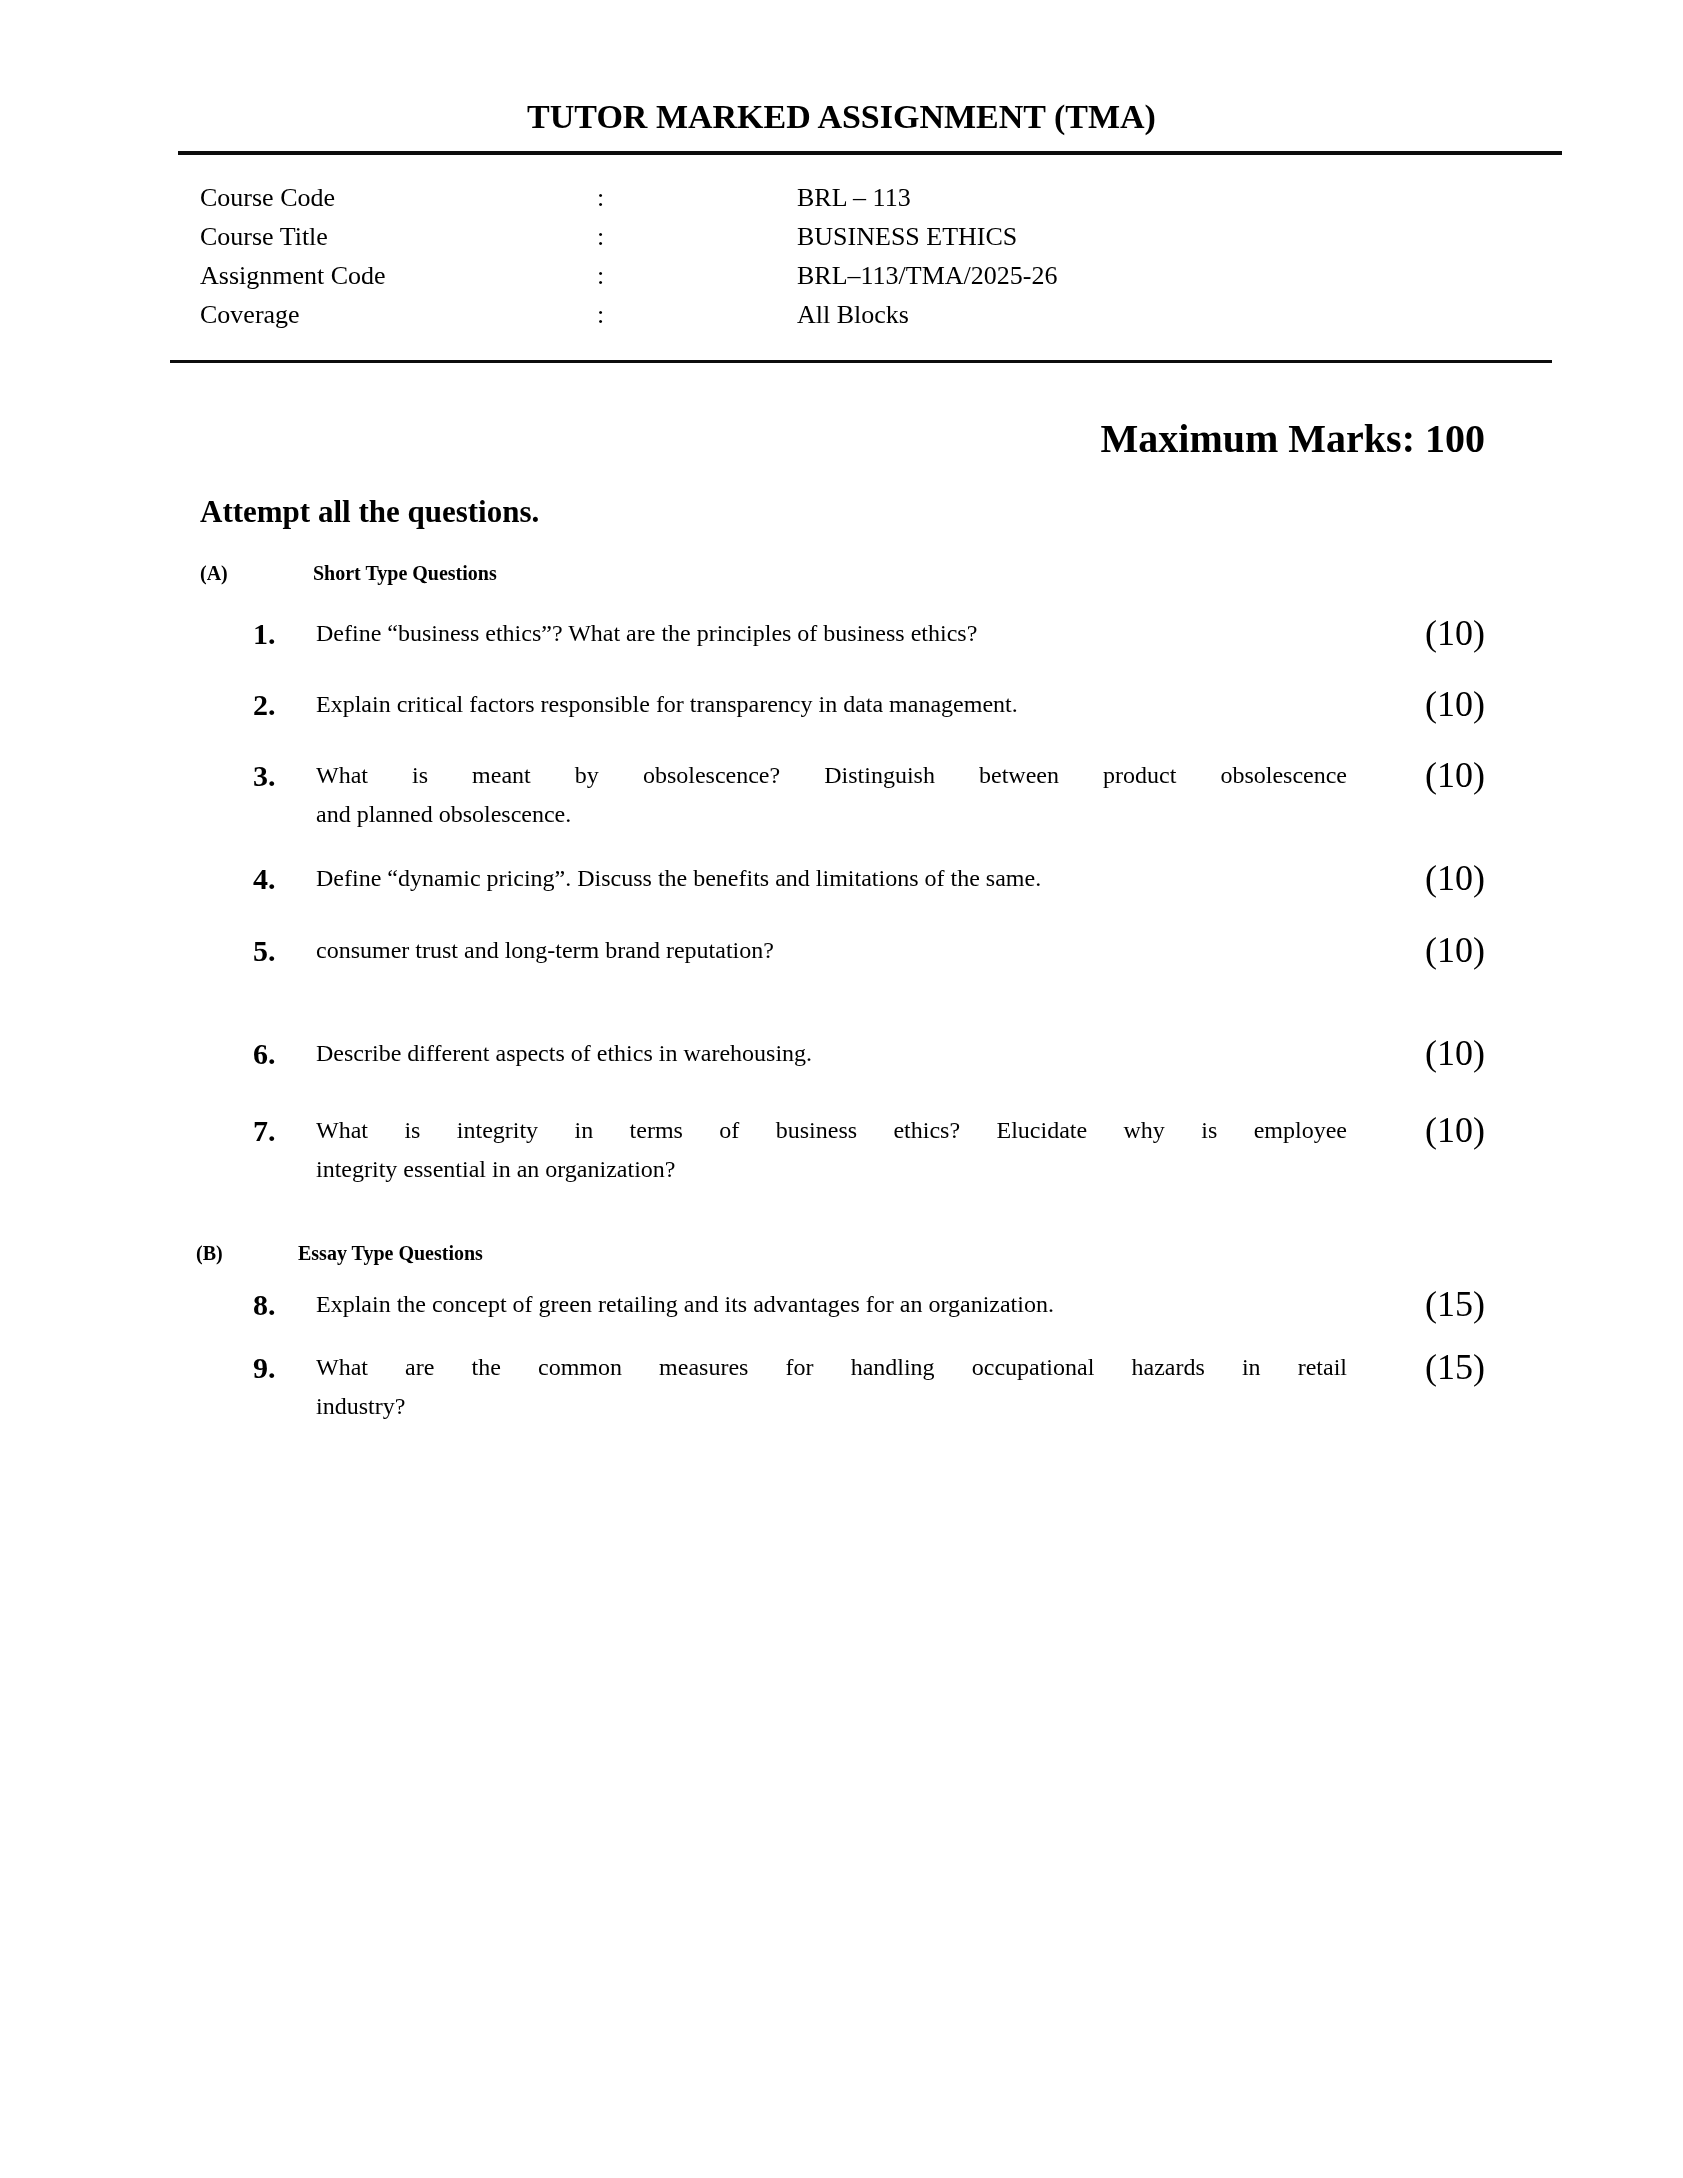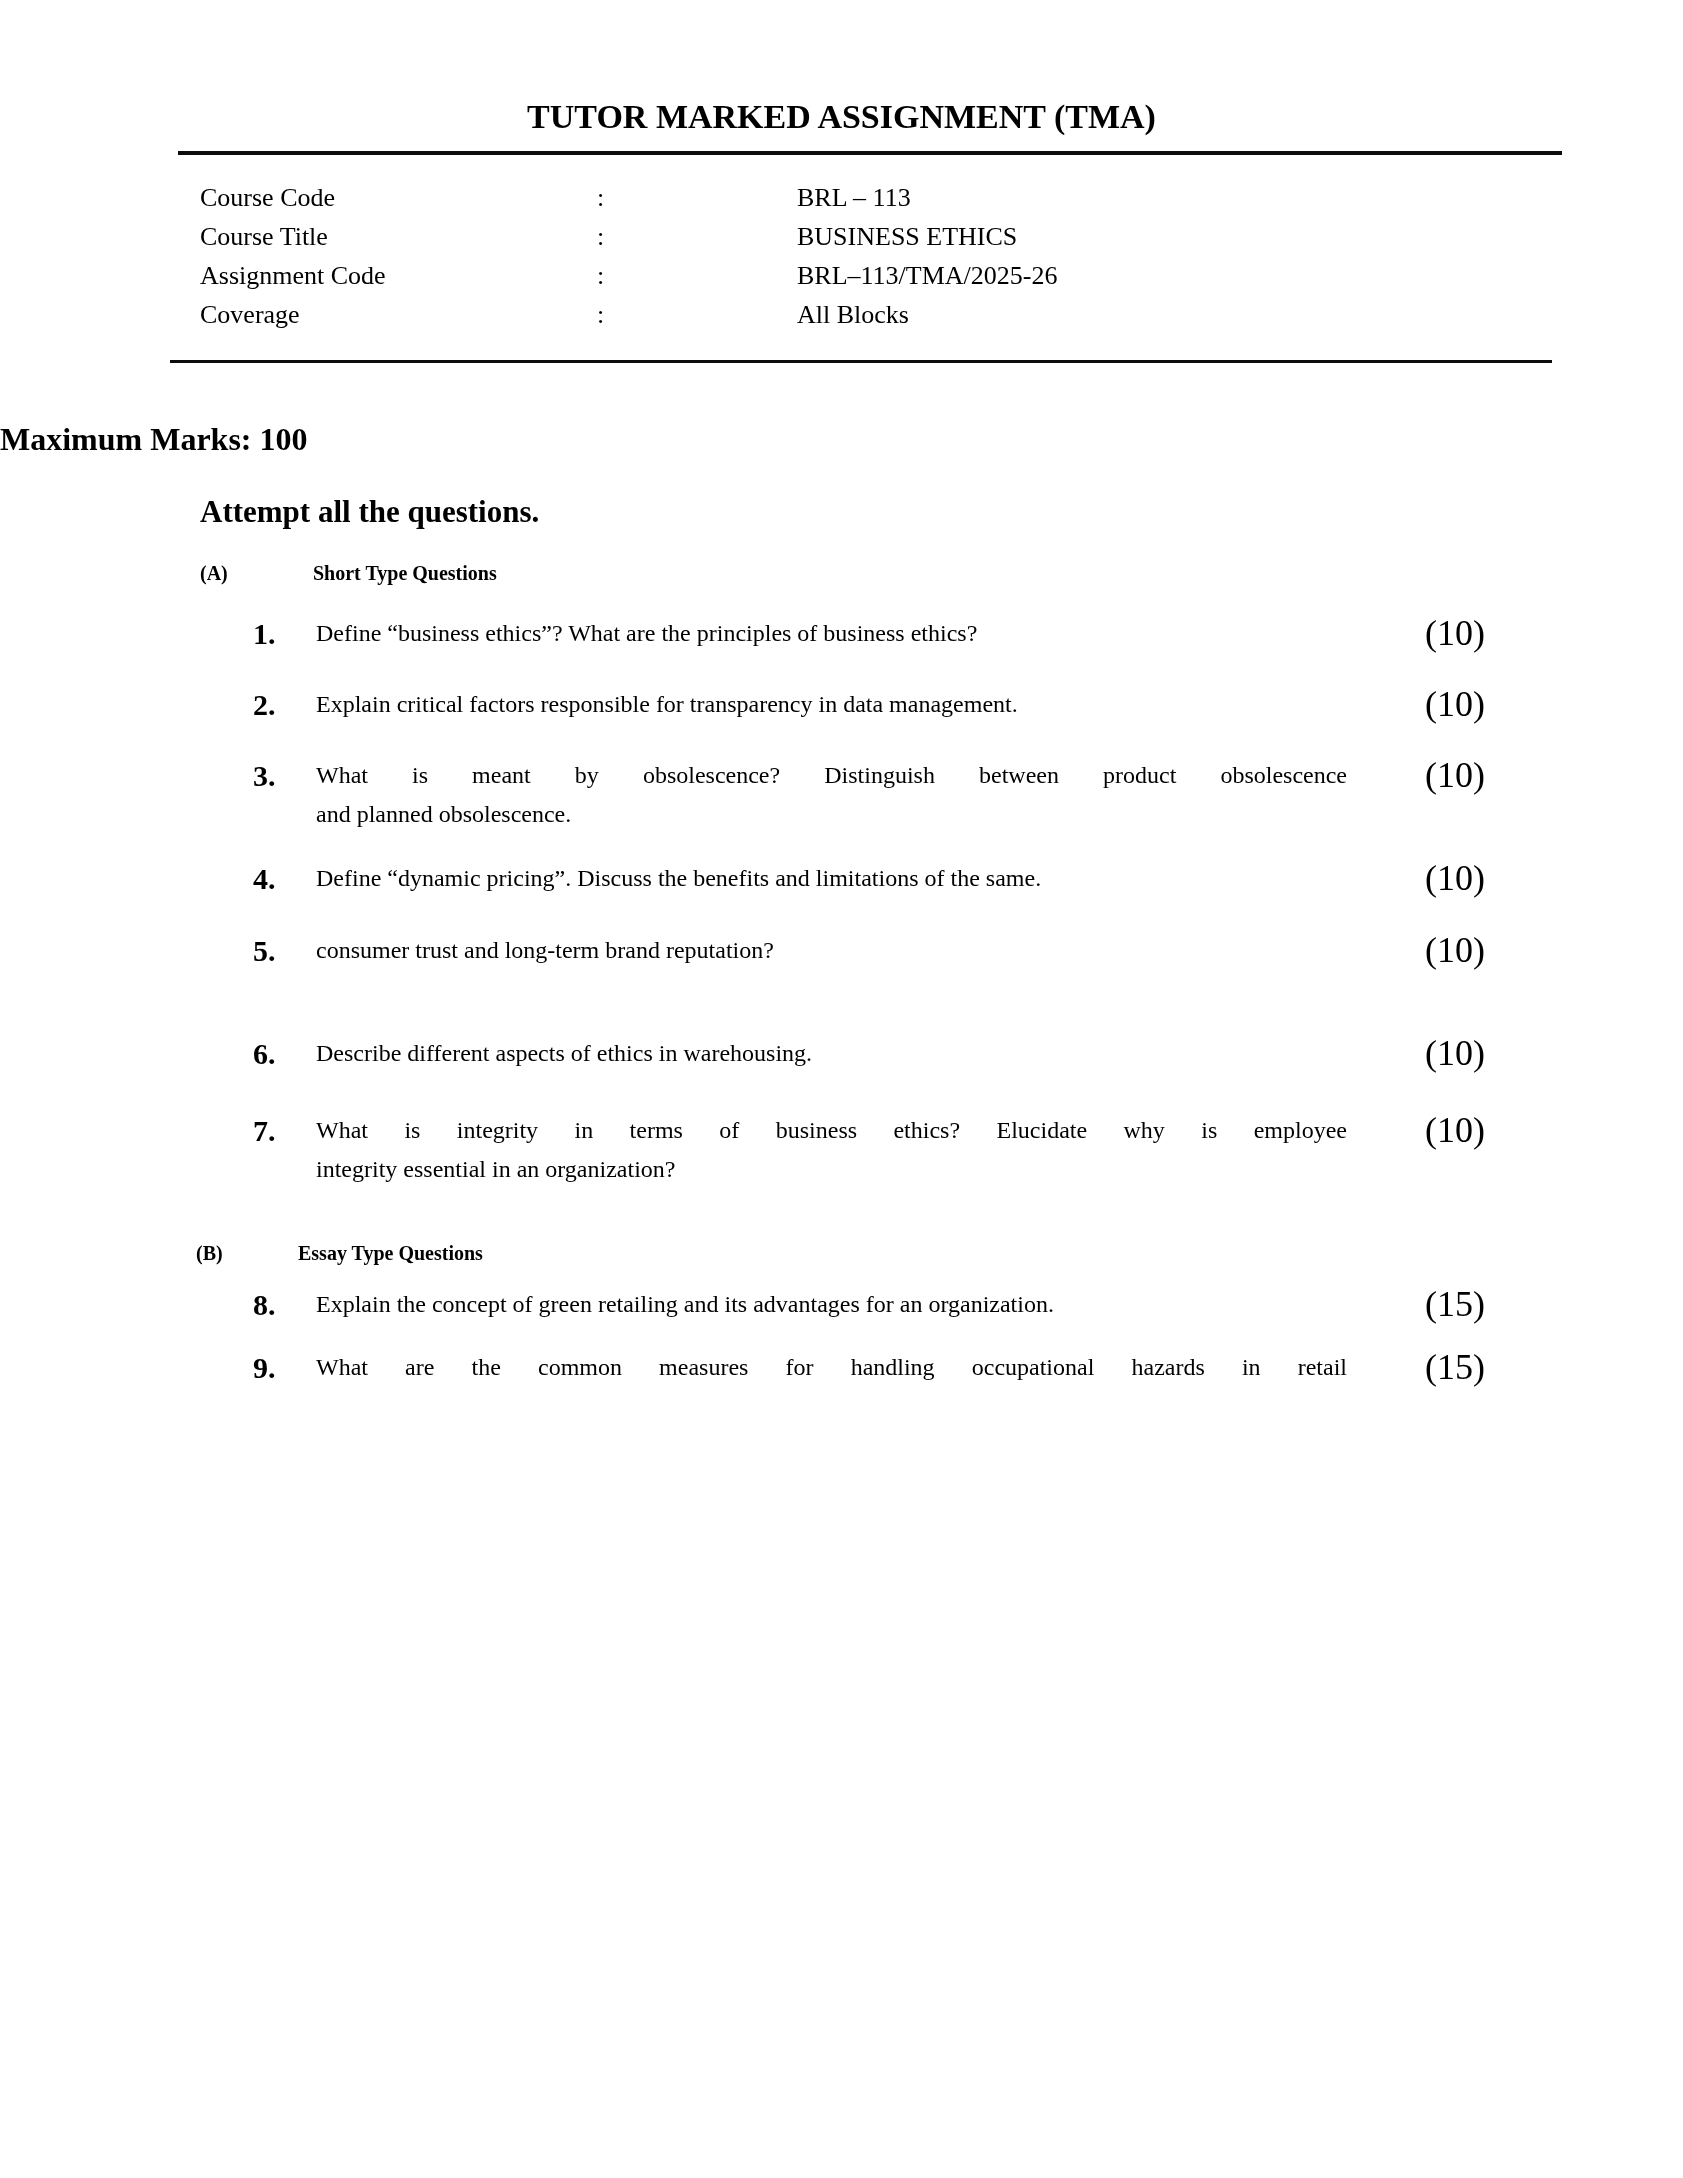--- a/index.html
+++ b/index.html
@@ -19,21 +19,21 @@
   .rule{position:absolute;background:#0d0d0d;}
   .rule1{top:151px;left:178px;width:1384px;height:4px;}
   .rule2{top:360px;left:170px;width:1382px;height:3px;}
 
   .course-info{position:absolute;top:178px;left:200px;width:1188px;}
   .ci-row{display:grid;grid-template-columns:397px 200px 1fr;
     font-size:26px;font-weight:normal;line-height:39px;}
 
   .max-marks{
     position:absolute;top:420px;left:0;width:1485px;
-    font-size:32px;font-weight:bold;line-height:38px;
+    text-align:right;font-size:40px;font-weight:bold;line-height:38px;
   }
   .attempt{
     position:absolute;top:492px;left:200px;
     font-size:31px;font-weight:bold;line-height:39px;
   }
   .section{position:absolute;left:200px;font-size:20px;font-weight:bold;line-height:39px;}
   .section-a{top:554px;}
   .section-b{top:1218px;left:196px;margin-top:16px;}
   .sec-id{display:inline-block;}
   .section-a .sec-id{width:113px;}
@@ -172,18 +172,19 @@
     <div class="qtext">
       <div class="qline l1">Explain the concept of green retailing and its advantages for an organization.</div>
     </div>
     <span class="qmarks">(15)</span>
   </div>
 
   <div class="qrow q9 two-line">
     <span class="qnum">9.</span>
     <div class="qtext">
       <div class="qline l1">What are the common measures for handling occupational hazards in retail</div>
+      <div class="qline">industry?</div>
     </div>
     <span class="qmarks">(15)</span>
   </div>
 
 </div>
 
 
 </body></html>

